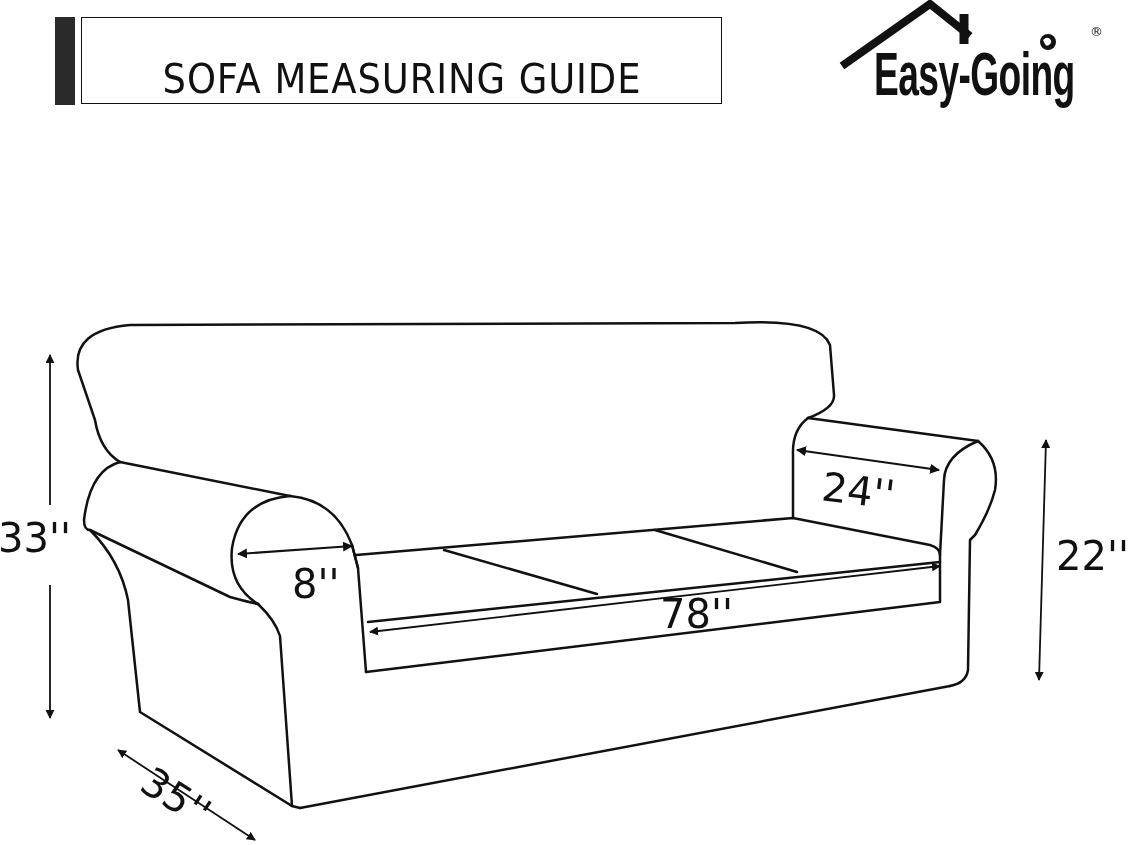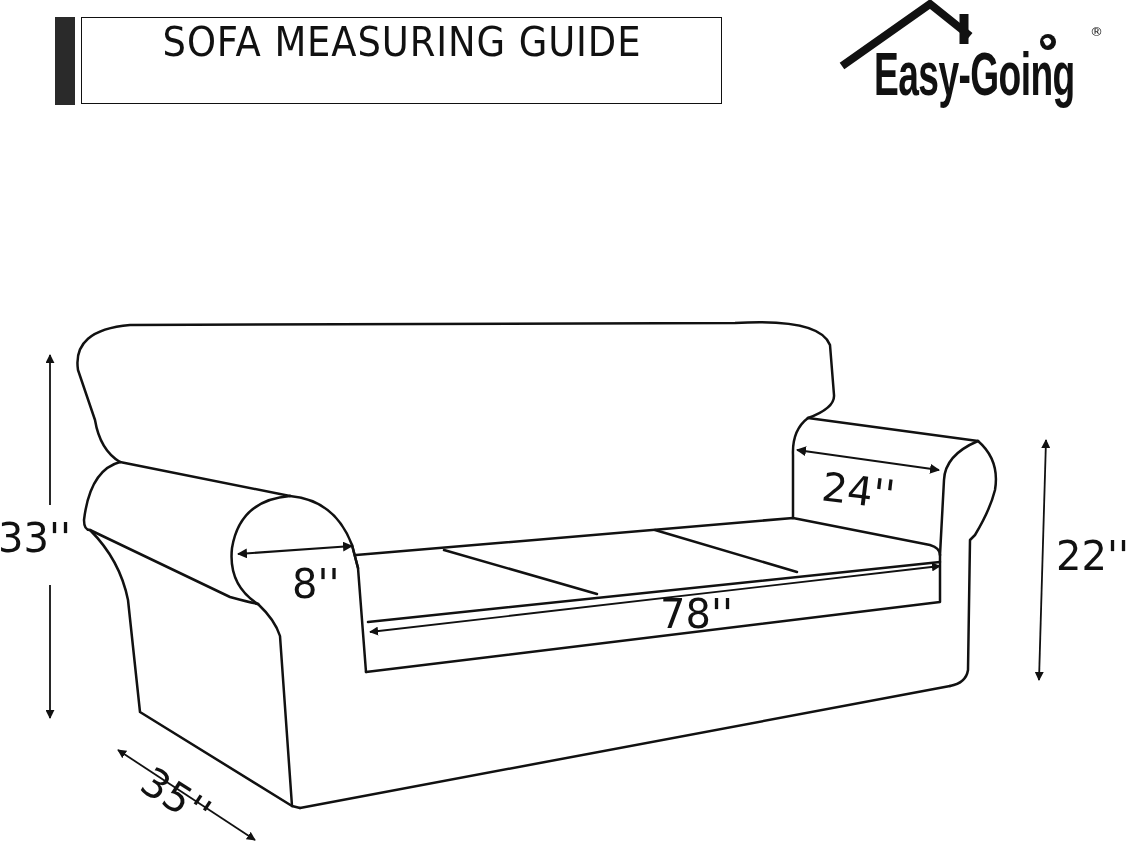--- a/index.html
+++ b/index.html
@@ -1,18 +1,18 @@
 <!DOCTYPE html>
 <html><head>
   <meta charset="utf-8">
   <style>
     html, body { margin: 0; padding: 0; background: #ffffff; }
     body { width: 1133px; height: 845px; position: relative; overflow: hidden; font-family: "DejaVu Sans", sans-serif; }
     .title-bar { position: absolute; left: 55px; top: 17px; width: 20px; height: 88px; background: #2a2a2a; }
-    .title-box { position: absolute; left: 81px; top: 17px; width: 641px; height: 87px; border: 1.5px solid #111; box-sizing: border-box; display: flex; align-items: flex-start; justify-content: center; }
+    .title-box { position: absolute; left: 81px; top: 17px; width: 641px; height: 87px; border: 1.5px solid #111; box-sizing: border-box; display: flex; align-items: flex-end; justify-content: center; }
     .title-text { font-family: "DejaVu Sans", sans-serif; font-size: 41px; letter-spacing: 1px; color: #111; font-weight: normal; transform: scaleX(0.9); }
     .logo { position: absolute; left: 838px; top: 0px; width: 270px; height: 130px; }
     .logo-text { position: absolute; left: 36px; top: 38px; font-family: "Liberation Sans", sans-serif; font-weight: bold; font-size: 62px; color: #111; transform: scaleX(0.6); transform-origin: left top; letter-spacing: -1px; white-space: nowrap; }
     .logo-reg { position: absolute; left: 252px; top: 24px; font-size: 13px; color: #111; }
     svg.diagram { position: absolute; left: 0; top: 0; }
     .dim { font-family: "DejaVu Sans", sans-serif; fill: #111; }
   </style>
 </head>
 <body>
 

